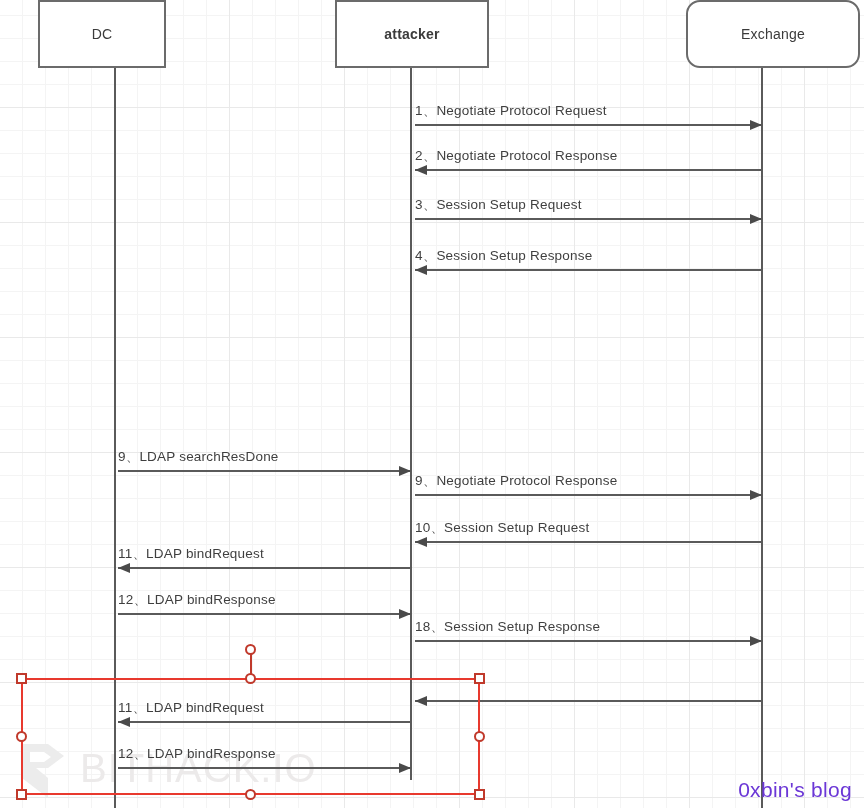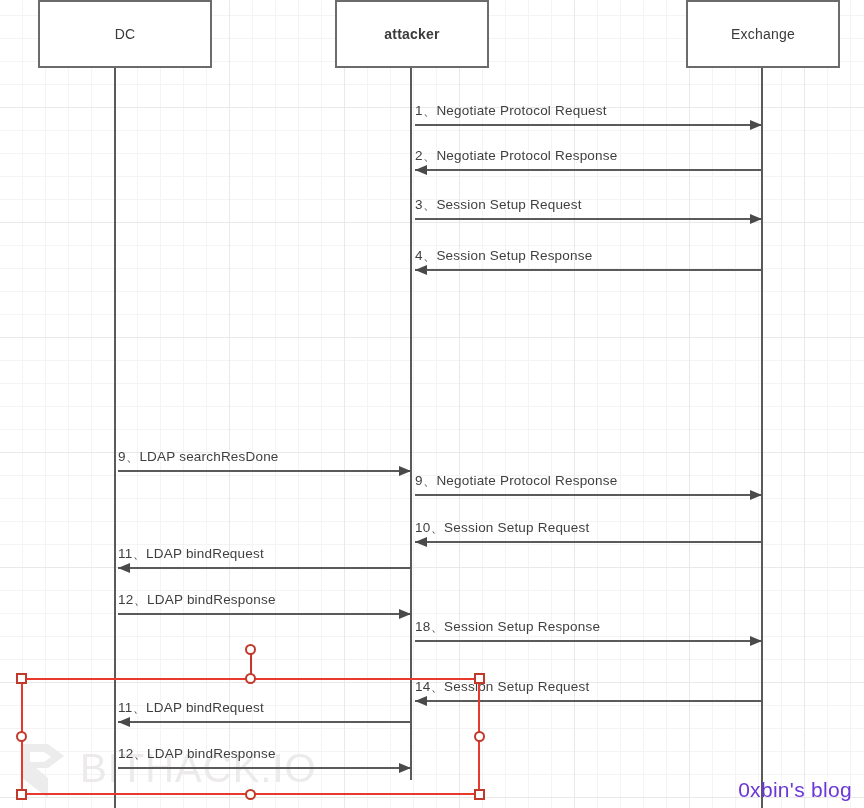--- a/index.html
+++ b/index.html
@@ -165,31 +165,31 @@
 
   <div id="watermark">
     <svg class="wm-logo" width="56" height="58" viewBox="0 0 56 58">
       <path d="M4 2 L30 2 L46 14 L30 26 L18 26 L30 36 L30 56 L4 36 Z" fill="#ececec"></path>
       <path d="M12 10 L26 10 L33 15 L26 20 L12 20 Z" fill="#ffffff"></path>
     </svg>
     <div class="wm-text">BITHACK.IO</div>
   </div>
 
   <div class="lifeline" style="left:114px; top:68px; height:740px;"></div>
-  <div class="actor-box" style="left:38px; top:0px; width:174px; height:68px;">
+  <div class="actor-box" style="left:38px; top:0px; width:128px; height:68px;">
     <span class="actor-label">DC</span>
   </div>
 
   <div class="lifeline" style="left:410px; top:68px; height:712px;"></div>
   <div class="actor-box" style="left:335px; top:0px; width:154px; height:68px;font-weight:bold;">
     <span class="actor-label">attacker</span>
   </div>
 
   <div class="lifeline" style="left:761px; top:68px; height:740px;"></div>
-  <div class="actor-box" style="left:686px; top:0px; width:154px; height:68px;">
+  <div class="actor-box" style="left:686px; top:0px; width:174px; height:68px;border-radius:14px;">
     <span class="actor-label">Exchange</span>
   </div>
 
   <div class="msg" style="left:415px; top:92px; width:347px;">
     <div class="msg-label">1、Negotiate Protocol Request</div>
     <div class="msg-line"></div>
     <div class="msg-head right"></div>
   </div>
 
   <div class="msg" style="left:415px; top:137px; width:347px;">
@@ -243,21 +243,20 @@
     <div class="msg-head right"></div>
   </div>
 
   <div class="msg" style="left:415px; top:608px; width:347px;">
     <div class="msg-label">18、Session Setup Response</div>
     <div class="msg-line"></div>
     <div class="msg-head right"></div>
   </div>
 
   <div class="msg" style="left:415px; top:668px; width:347px;">
-    <div class="msg-label">14、Session Setup Request</div>
     <div class="msg-line"></div>
     <div class="msg-head left"></div>
   </div>
 
   <div class="msg" style="left:118px; top:689px; width:293px;">
     <div class="msg-label">11、LDAP bindRequest</div>
     <div class="msg-line"></div>
     <div class="msg-head left"></div>
   </div>
 

